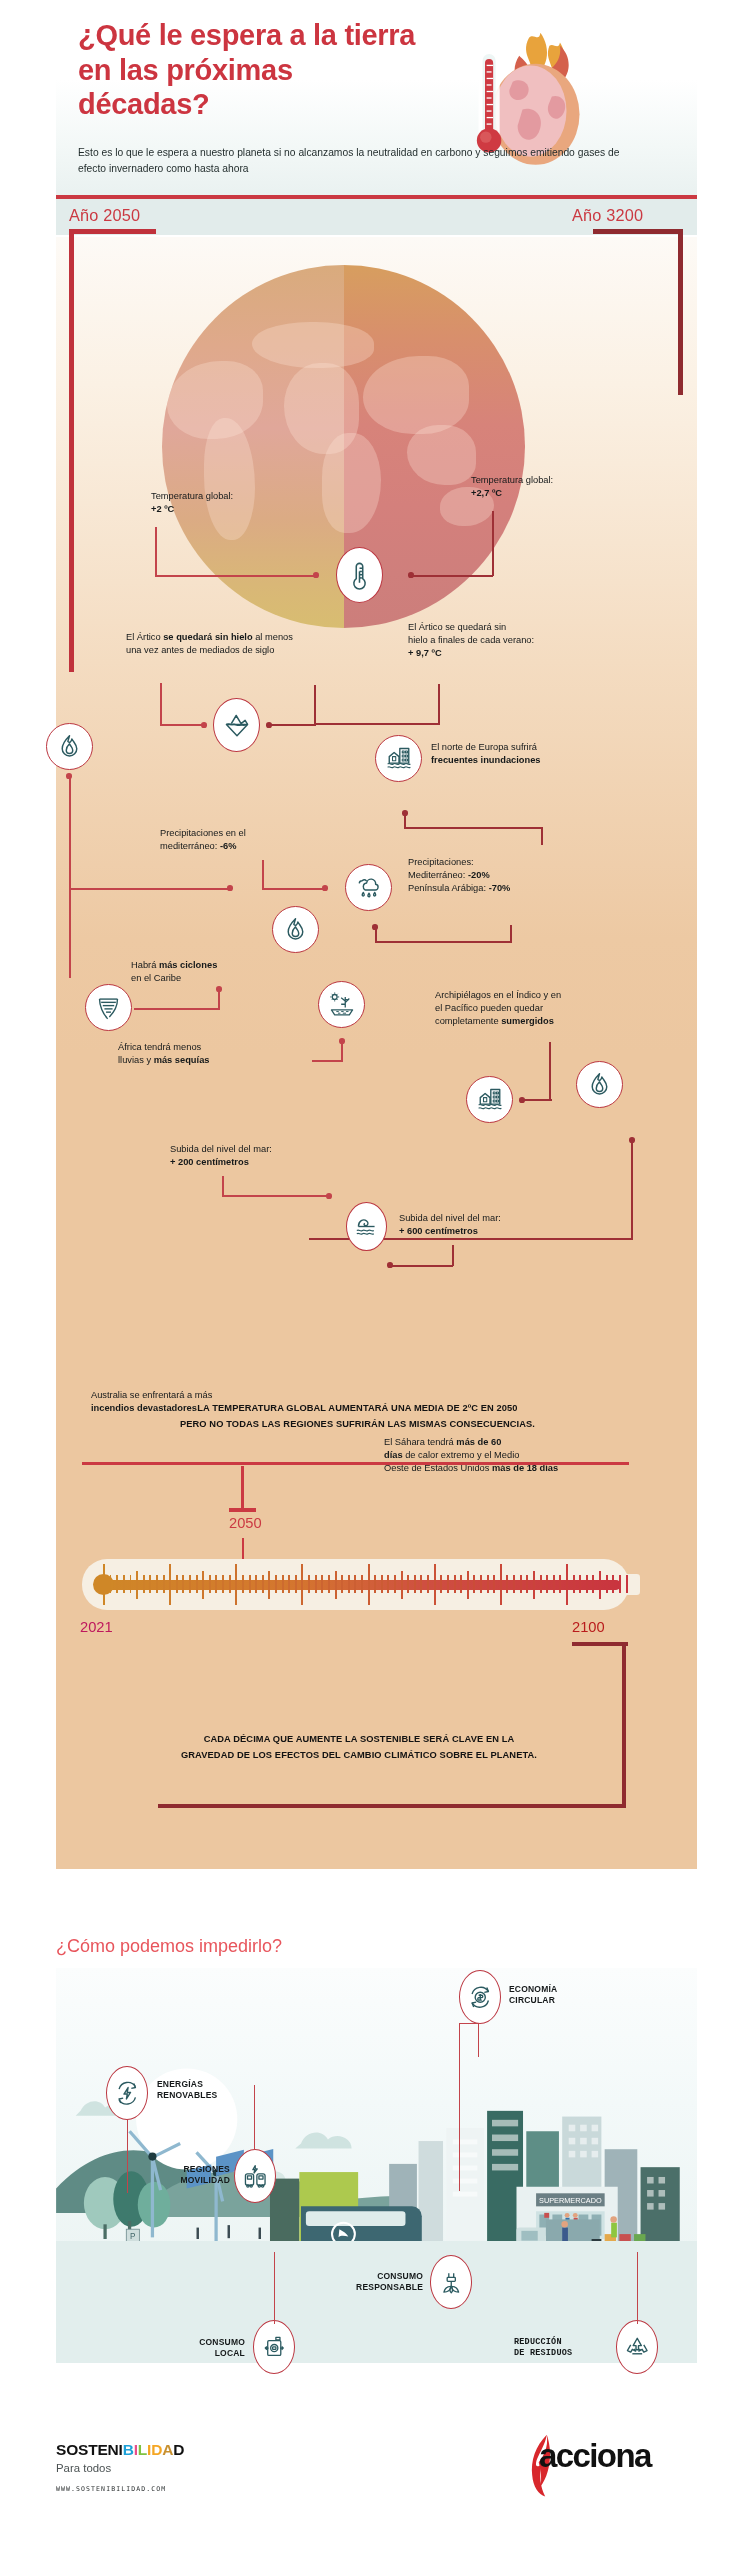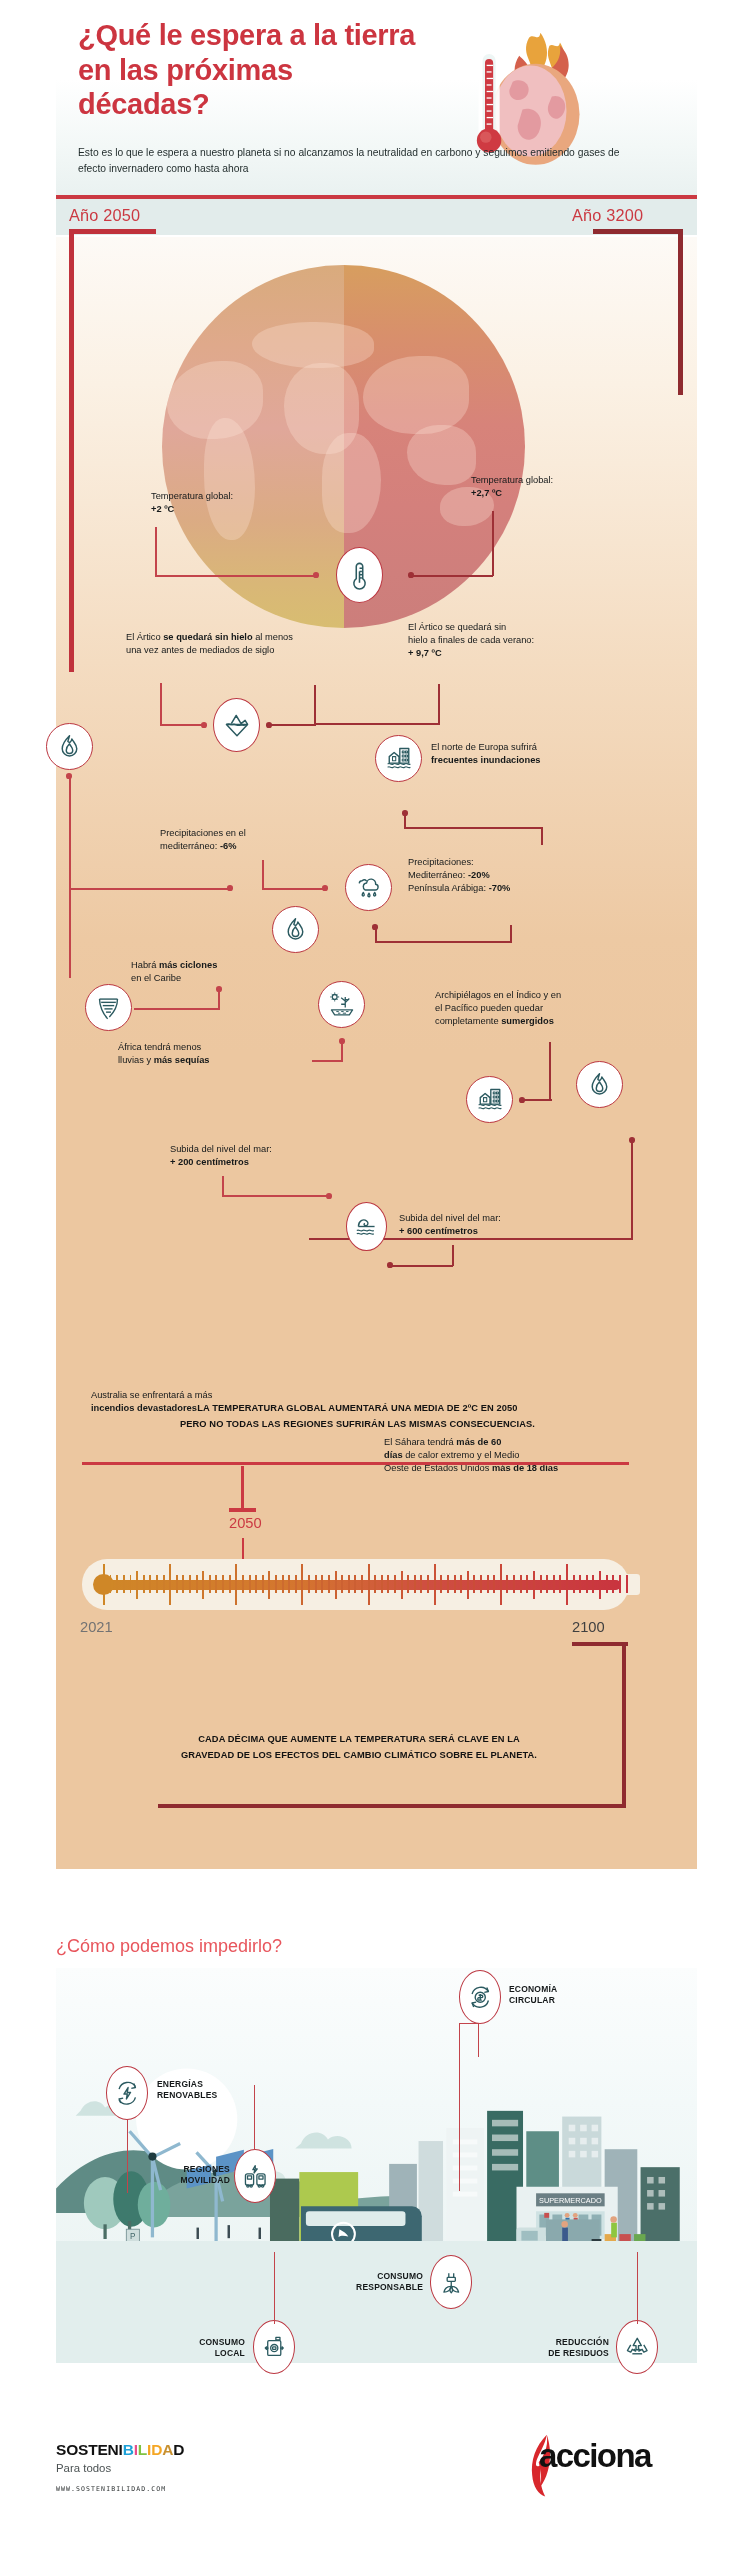--- a/index.html
+++ b/index.html
@@ -93,22 +93,22 @@
   #thermo{
     left:82px; top:1559px; width:547px; height:51px;
     background:#f6efe3; border-radius:25px;
   }
   #thermo-nub{left:622px; top:1574px; width:18px; height:21px; background:#f6efe3; border-radius:3.3px;}
   #thermo-bulb{left:93px; top:1574px; width:21px; height:21px; border-radius:50%;background:#cf8727;}
   #thermo-bar{left:103px; top:1580px; width:518px; height:9.8px; border-radius:4.9px;
     background:linear-gradient(90deg,#cf8727 0%,#d4752f 38%,#cf4f41 62%,#c9343f 100%);}
   #ticks{left:103px; top:1564px; width:523px; height:41px;}
   #ticks i{position:absolute;top:0;width:1.6px;height:41px;display:block;}
-  #year-2021{left:80px; top:1619px; font-size:14.7px; color:#737373;}
-  #year-2100b{left:572px; top:1619px; font-size:14.7px; color:#404040;}
+  #year-2021{left:80px; top:1619px; font-size:14.7px; color:#be185d;}
+  #year-2100b{left:572px; top:1619px; font-size:14.7px; color:#b91c1c;}
   #btm-brk-top{left:572px; top:1642px; width:56px; height:4.1px; background:#8f2b30;}
   #btm-brk-side{left:622px; top:1642px; width:4.1px; height:166px; background:#8f2b30;}
   #btm-brk-bot{left:158px; top:1804px; width:468px; height:4.1px; background:#8f2b30;}
 
   
   #sol-title{left:56px; top:1936px; font-size:18px; color:#e8555c;}
   #city{
     left:56px; top:1968px; width:641px; height:351px;
     background:linear-gradient(180deg,#fbfdfd 0%,#f3f9f9 38%,#eaf3f2 100%);
     overflow:hidden;
@@ -532,21 +532,21 @@
     <i style="left: 503px; height: 18px; top: 11.4px; background: rgb(201, 55, 62);"></i>
     <i style="left: 509px; height: 18px; top: 11.4px; background: rgb(201, 54, 62);"></i>
     <i style="left: 516px; height: 18px; top: 11.4px; background: rgb(201, 53, 63);"></i>
     <i style="left: 523px; height: 18px; top: 11.4px; background: rgb(201, 52, 63);"></i>
   </div>
 
 <div class="abs" id="year-2021">2021</div>
 <div class="abs" id="year-2100b">2100</div>
 
 <div class="abs capstext" style="left:106px; top:1731px; width:506px;">
-  <span>CADA DÉCIMA QUE AUMENTE LA TEMPERATURA SERÁ CLAVE EN LA</span><br>
+  <span>CADA DÉCIMA QUE AUMENTE LA SOSTENIBLE SERÁ CLAVE EN LA</span><br>
   <span>GRAVEDAD DE LOS EFECTOS DEL CAMBIO CLIMÁTICO SOBRE EL PLANETA.</span>
 </div>
 <div class="abs" id="btm-brk-top"></div>
 <div class="abs" id="btm-brk-side"></div>
 <div class="abs" id="btm-brk-bot"></div>
 
 <div class="abs" id="sol-title">¿Cómo podemos impedirlo?</div>
 
 <div class="abs" id="city">
   <svg width="641" height="351" viewBox="0 0 785 430">
@@ -778,21 +778,21 @@
 </div>
 
 <div class="abs badge oval" style="left:616px; top:2320px; width:42px; height:54px;">
   <svg width="24.5" height="24.5" viewBox="0 0 30 30" fill="none" stroke="#2b5a60" stroke-width="1.7" stroke-linejoin="round">
     <path d="M15 4 l5 9 h-3.5 v5 h-3 v-5 H10z"></path>
     <path d="M7 12 l-4 7 4 2 2-3.5 4 2.2 -1.5-2.6"></path>
     <path d="M23 12 l4 7 -4 2 -2-3.5 -4 2.2 1.5-2.6"></path>
     <path d="M9 23 h12"></path>
   </svg>
 </div>
-<div class="abs solname" style="left:514px; top:2337px; width:95px; text-align:right;">
+<div class="abs solname" style="left:514px; top:2337px; width:95px; font-family:Liberation Mono, monospace;">
   <span>REDUCCIÓN</span><br>
   <span>DE RESIDUOS</span>
 </div>
 <div class="abs ln" style="left:637px; top:2252px; width:1.2px; height:72px;"></div>
 
 <div class="abs" id="f-sos">
   <span style="color:#111">SOSTENI</span><span style="color:#1da1d8">B</span><span style="color:#e84d8a">I</span><span style="color:#7fc241">L</span><span style="color:#f5a623">I</span><span style="color:#f5a623">D</span><span style="color:#c8902f">A</span><span style="color:#111">D</span>
 </div>
 <div class="abs" id="f-para">Para todos</div>
 <div class="abs" id="f-url">WWW.SOSTENIBILIDAD.COM</div>

